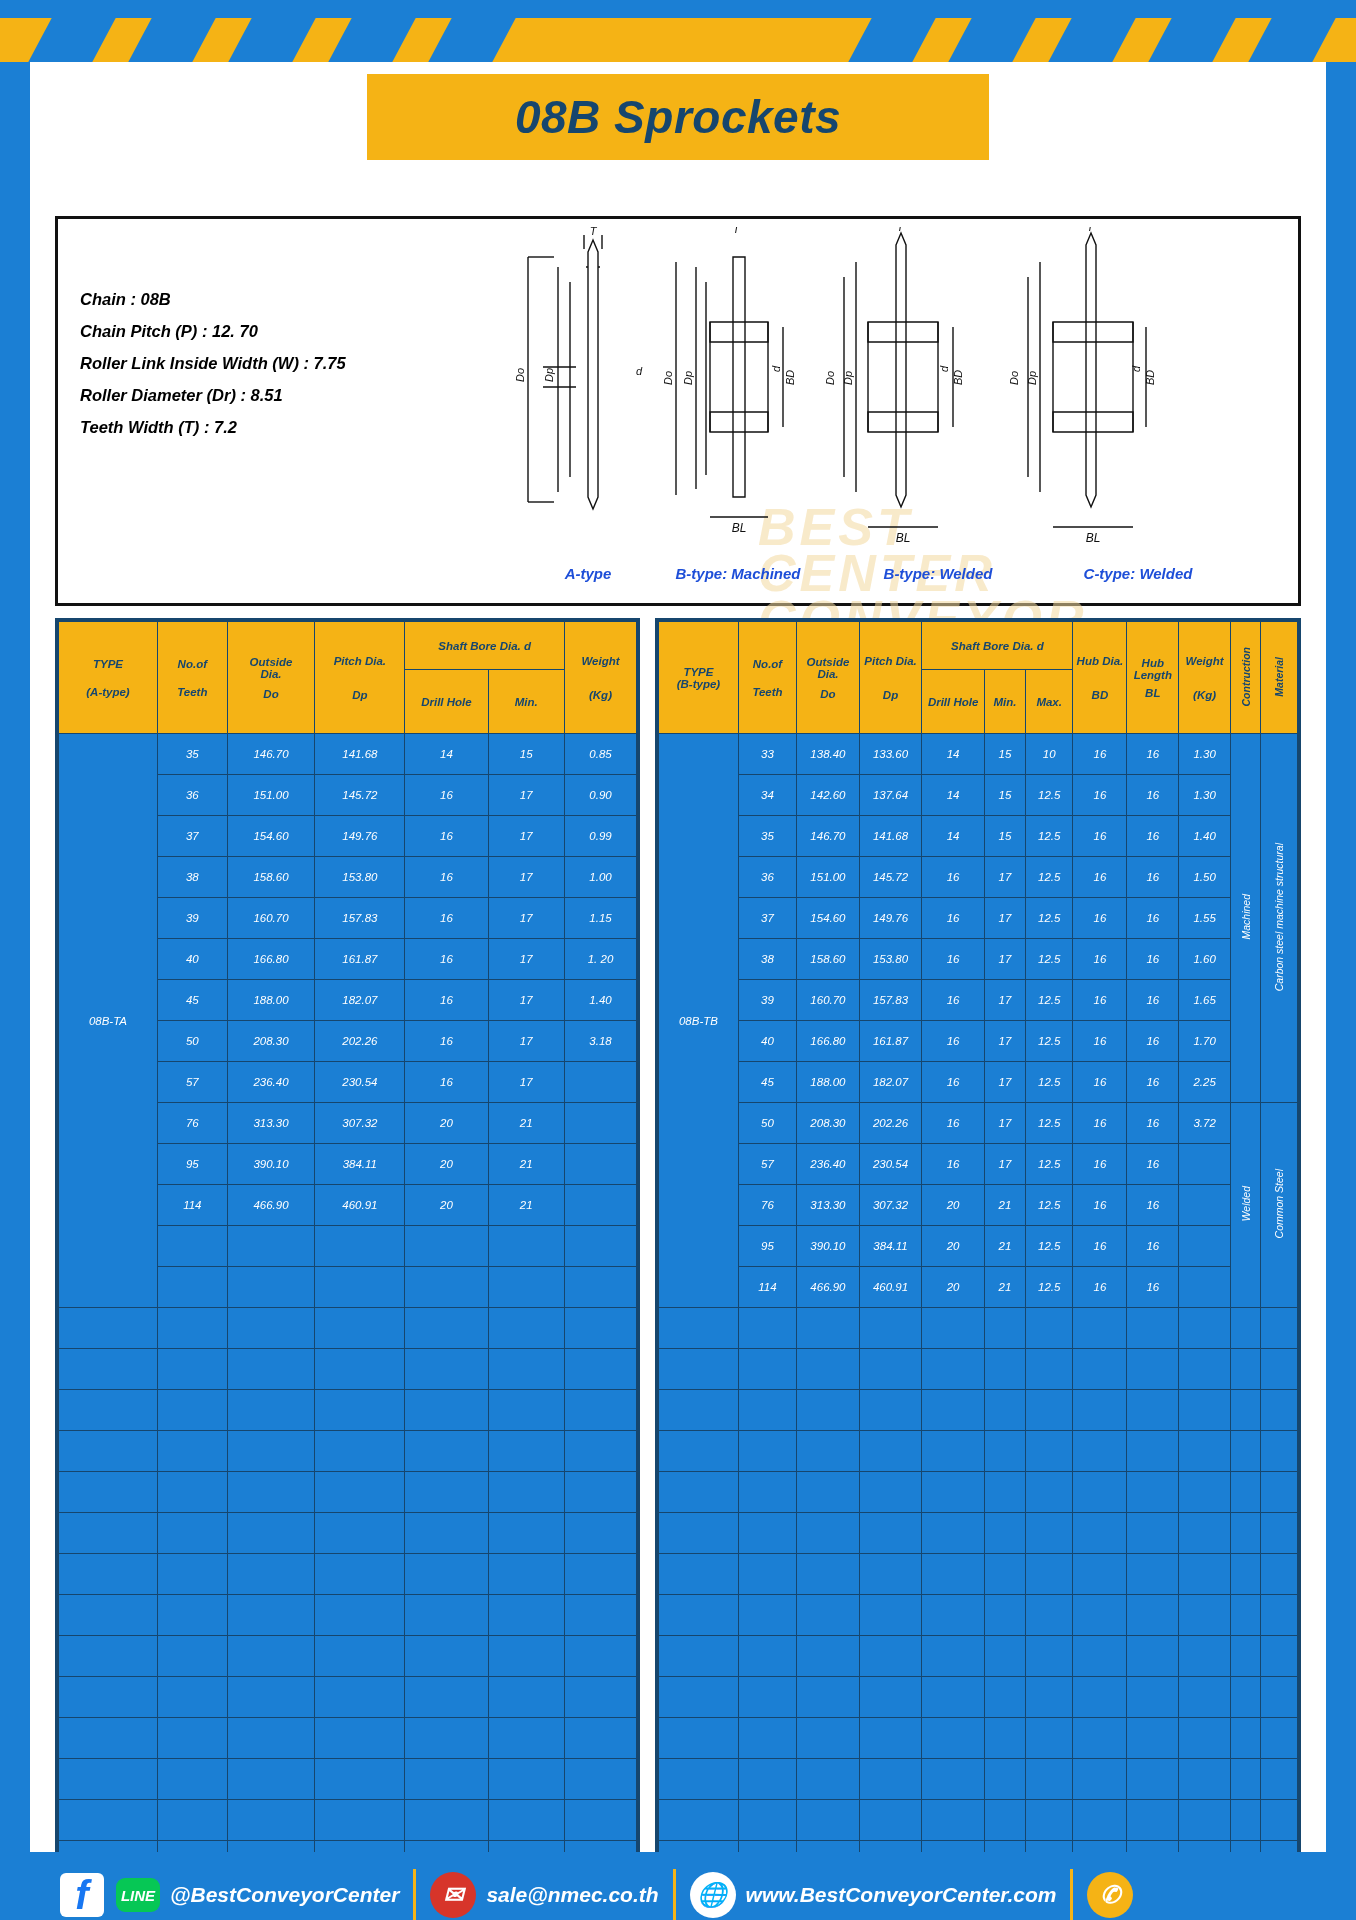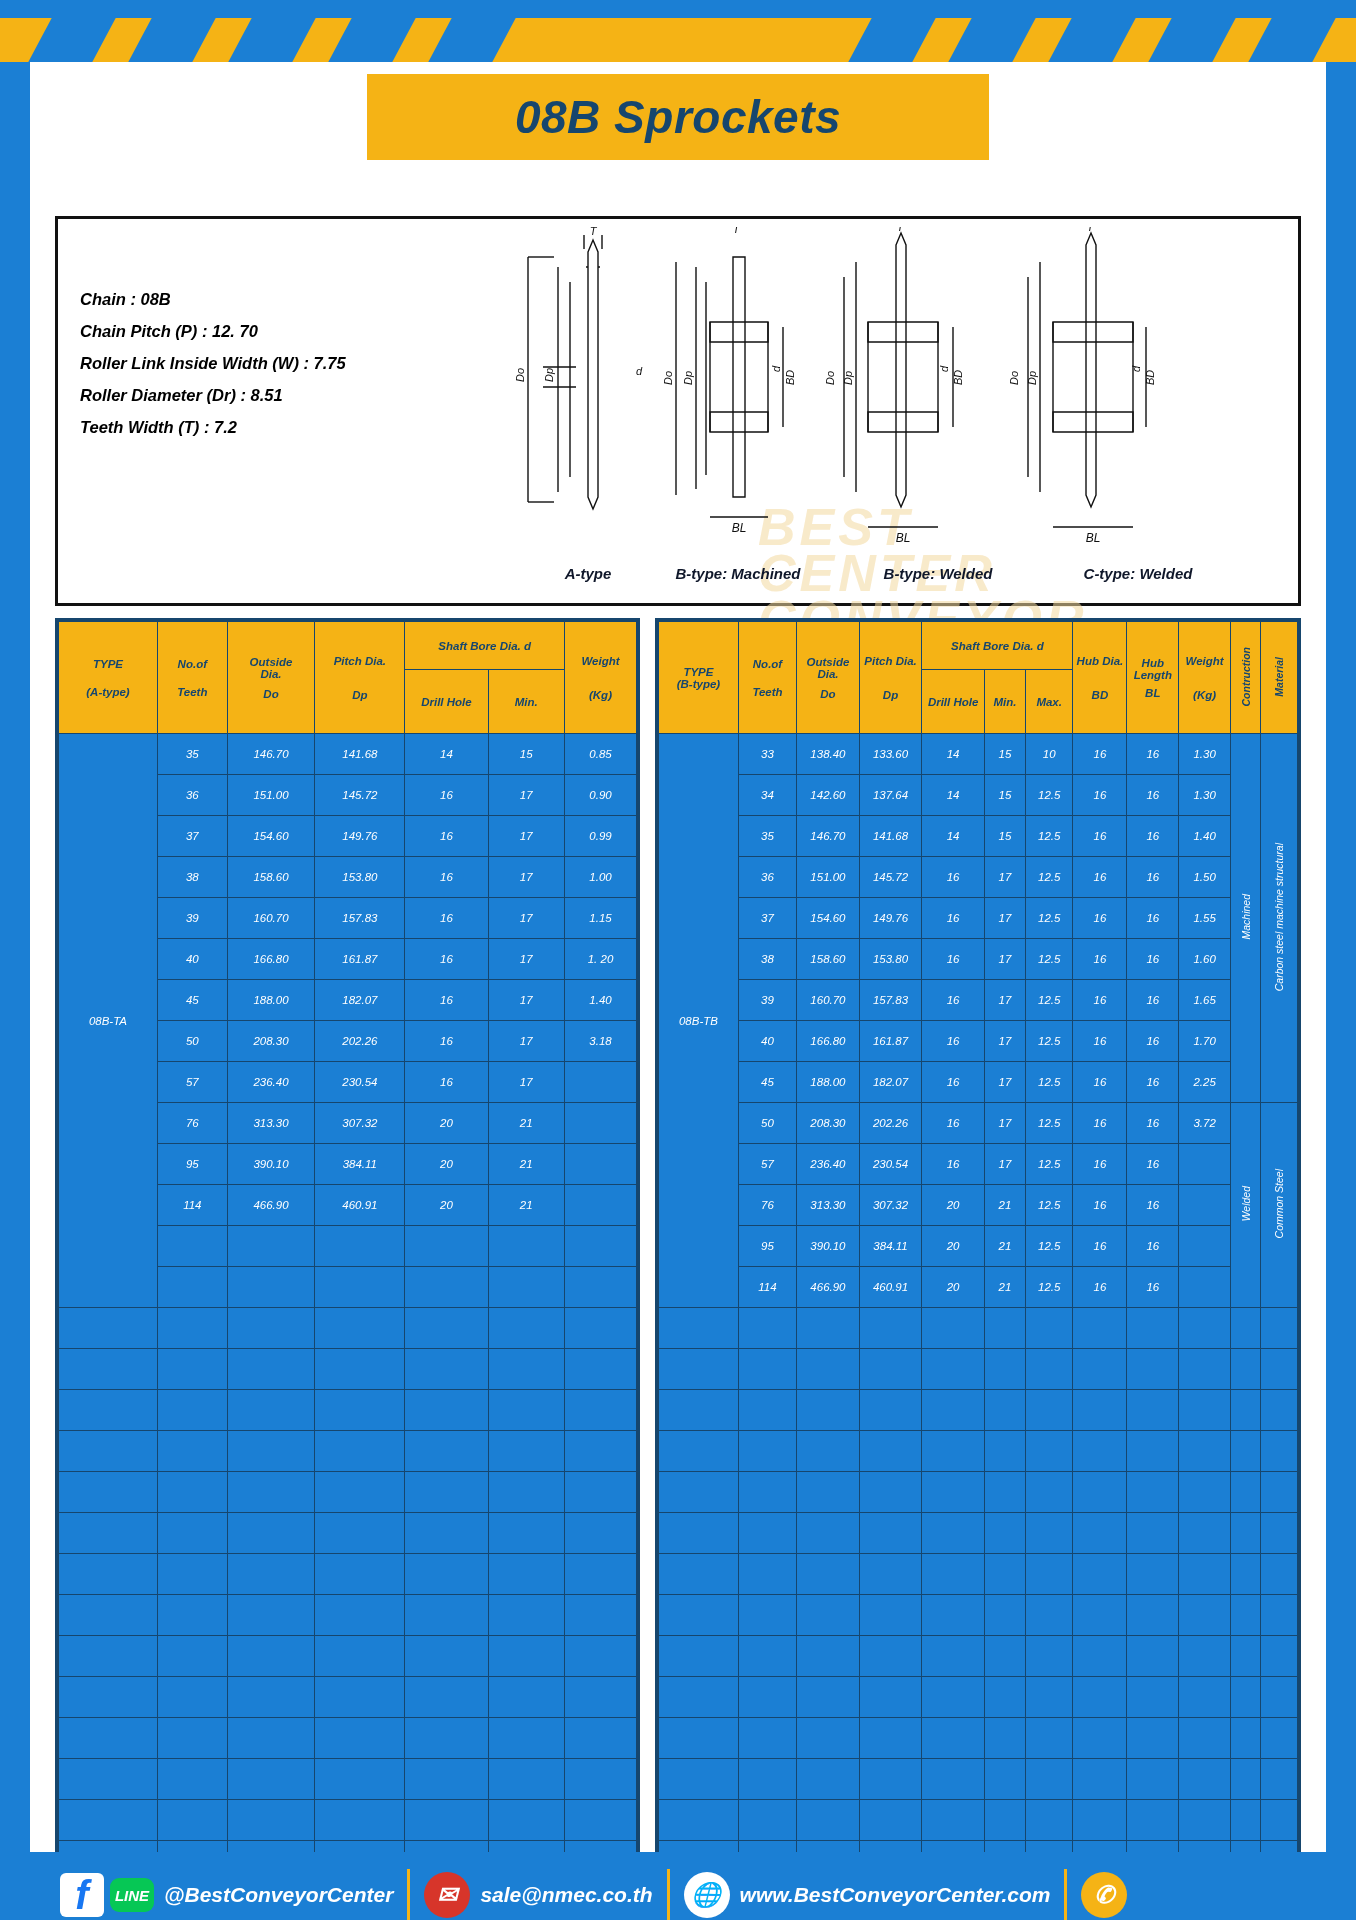--- a/index.html
+++ b/index.html
@@ -54,21 +54,21 @@
     position:absolute; left:22px; top:64px;
     font-size:16.5px; font-weight:bold; color:#000000; line-height:32px;
   }
   .watermark {
     position:absolute; left:700px; top:285px;
     font-size:52px; font-weight:bold; color:#f3d9a0; opacity:.55;
     letter-spacing:4px; line-height:46px; pointer-events:none;
   }
   .diagram-area { position:absolute; left:440px; top:8px; width:800px; height:380px; }
   .dg-caption {
-    position:absolute; font-size:15px; font-weight:bold; color:#0f172a;
+    position:absolute; font-size:15px; font-weight:bold; color:#1d4ed8;
     text-align:center; width:200px;
   }
   
   .tbl-wrap { position:absolute; top:600px; }
   .tbl-left  { left:55px;  width:585px; }
   .tbl-right { left:655px; width:646px; }
   table.grid {
     border-collapse:collapse; width:100%;
     table-layout:fixed;
   }
@@ -104,21 +104,21 @@
   .ic-circle {
     width:46px; height:46px; border-radius:50%;
     display:flex; align-items:center; justify-content:center;
     font-size:24px;
   }
   .ic-fb { background:#ffffff; color:#1877f2; font-size:40px; font-weight:bold;
            width:44px; height:44px; border-radius:6px; display:flex;
            align-items:center; justify-content:center; line-height:40px;}
   .ic-line { background:#06c755; color:#fff; font-size:15px; font-weight:bold;
              width:44px; height:34px; border-radius:9px; display:flex;
-             align-items:center; justify-content:center; margin-left:6px;}
+             align-items:center; justify-content:center; margin-left:12px;}
   .ic-mail { background:#d7352a; color:#fff; }
   .ic-web  { background:#ffffff; color:#1b7fd4; }
   .ic-phone{ background:#f5b315; color:#fff; }
 </style>
 </head>
 <body>
 
 <div class="page-frame">
 
   <div class="chevron-band">

